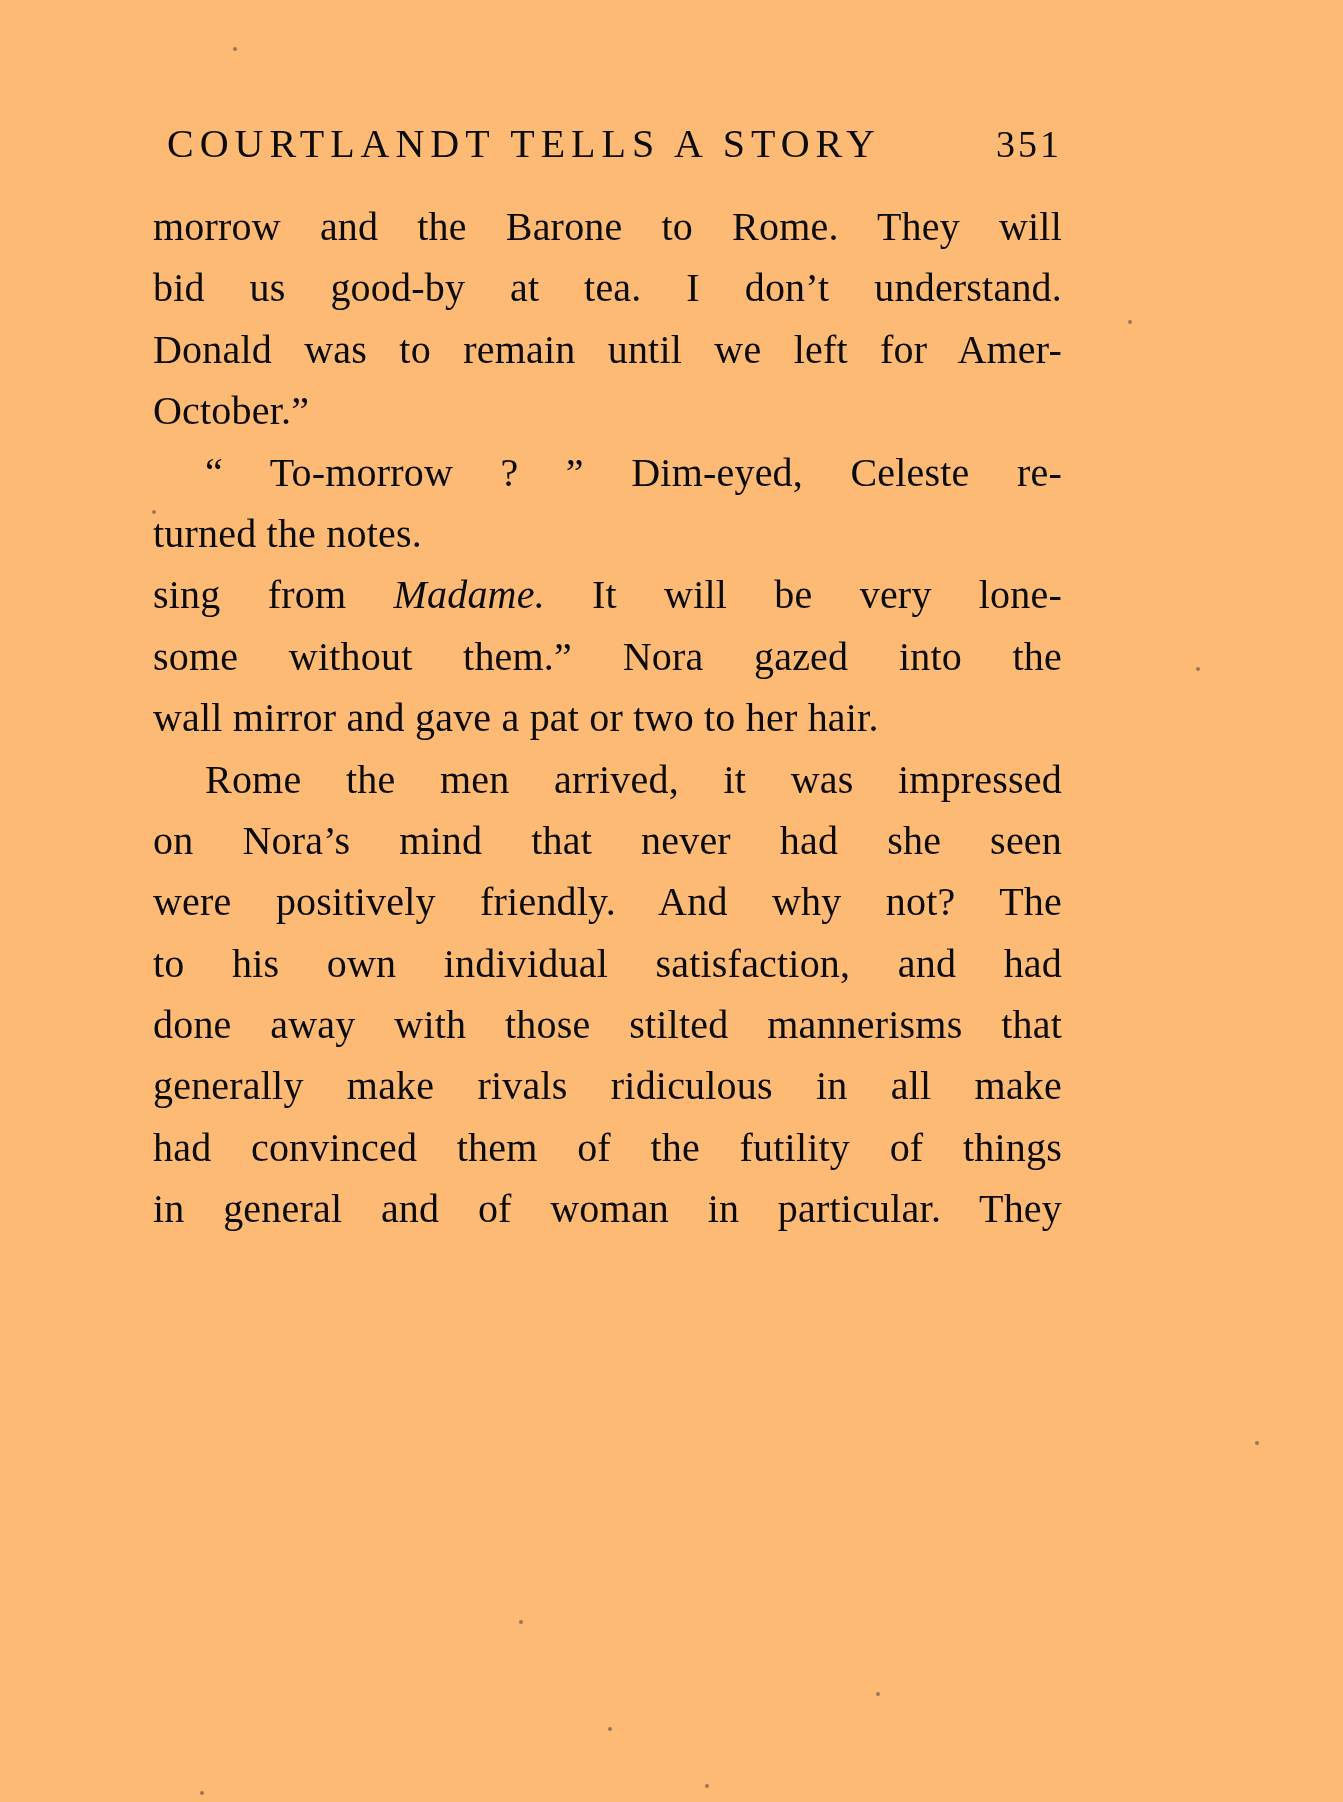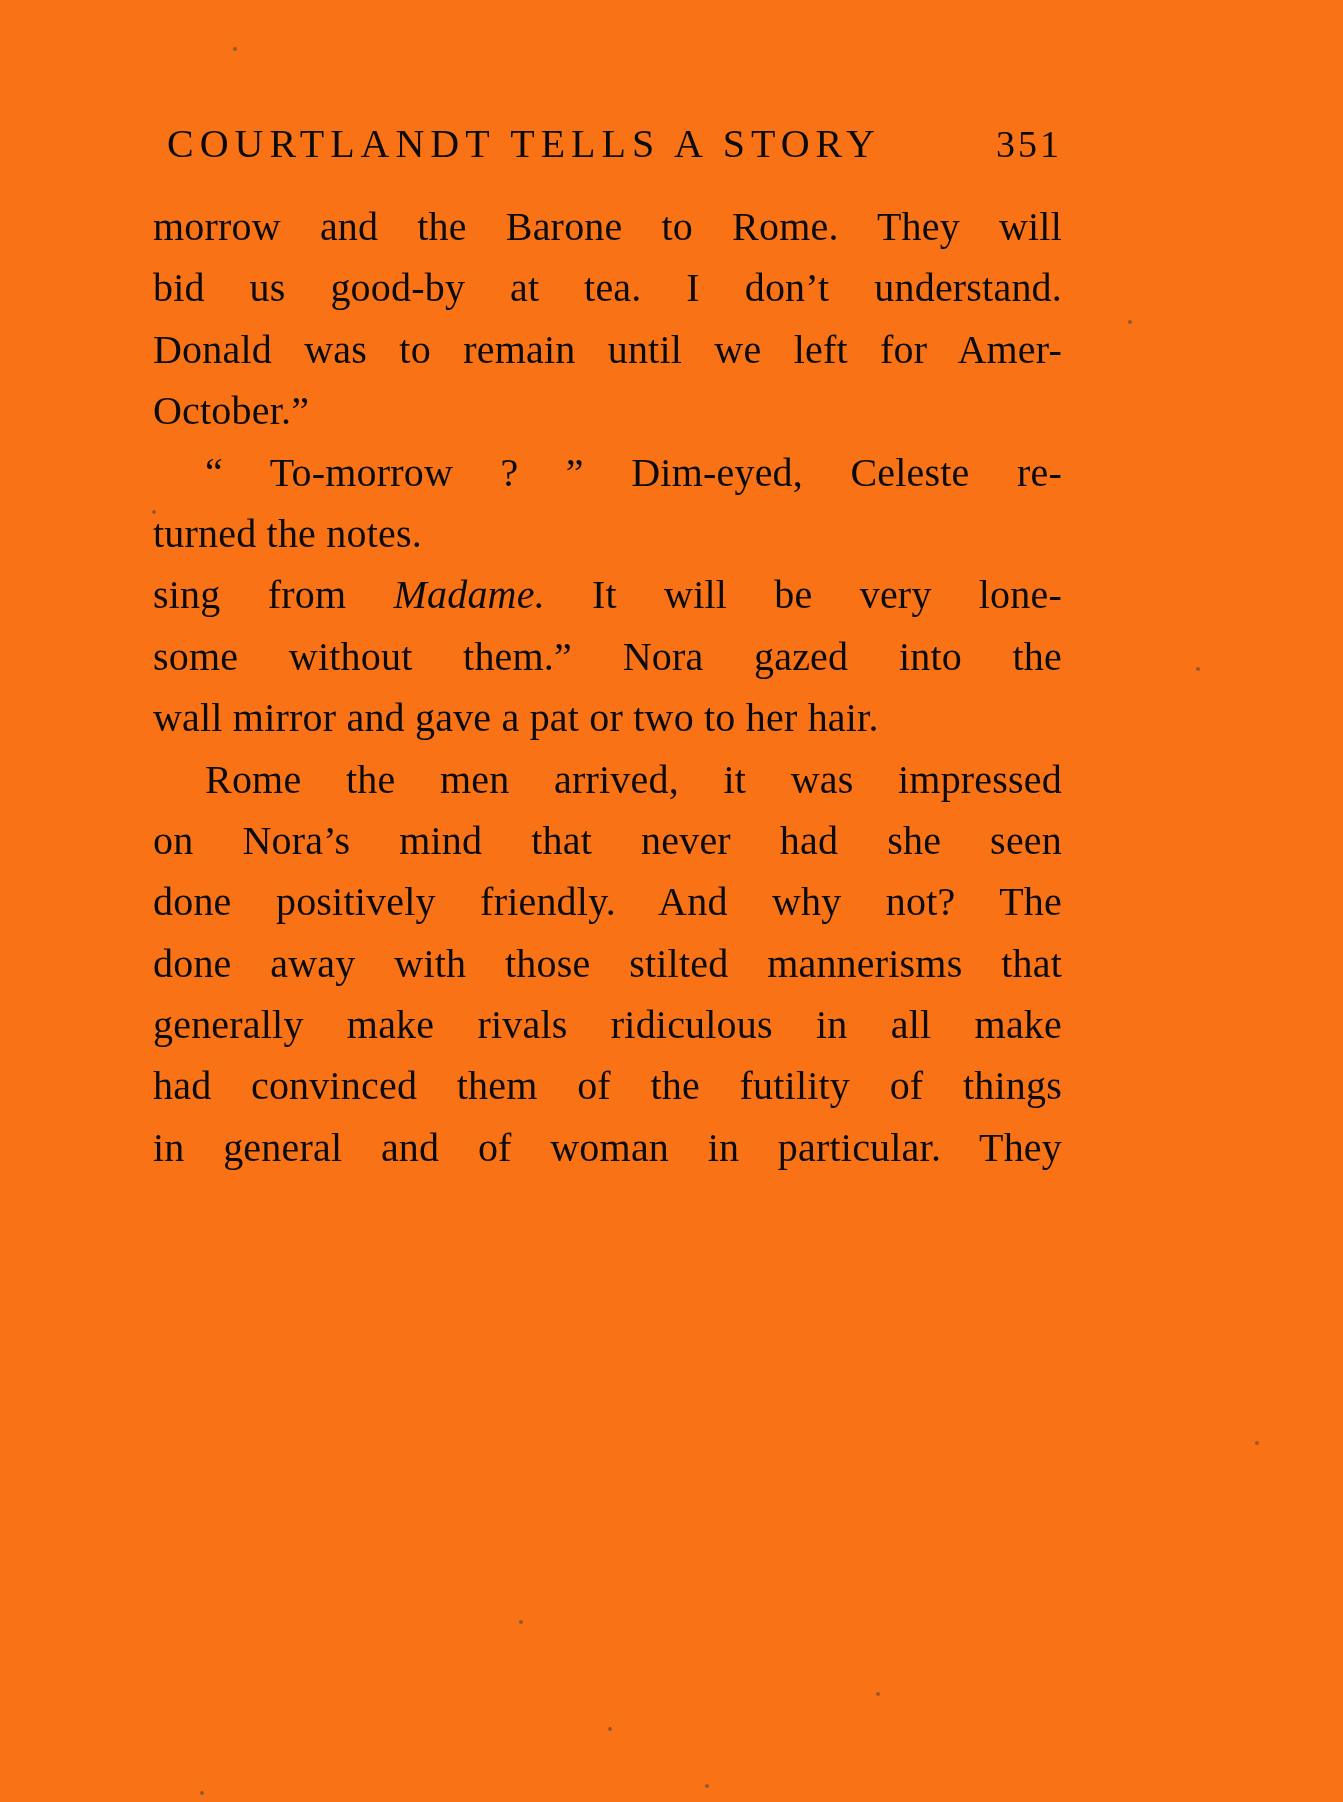--- a/index.html
+++ b/index.html
@@ -1,19 +1,19 @@
 <!DOCTYPE html>
 <html><head>
 <meta charset="utf-8">
 <style>
   html,body{margin:0;padding:0;background:#ffffff;}
   .page{
     position:relative;
     width:1343px;height:1802px;
-    background:#f97316;
+    background:#fdba74;
     font-family:"Liberation Serif","DejaVu Serif",serif;
     color:#0b0b0b;
     overflow:hidden;
   }
   .header{
     position:absolute;
     top:120px;left:153px;width:909px;
     display:flex;align-items:baseline;
   }
   .title{
@@ -63,21 +63,22 @@
       <div class="line just"><span>bid us good-by at tea.  I don’t understand.</span></div>
       <div class="line just"><span>Donald was to remain until we left for Amer-</span></div>
       <div class="line"><span>October.”</span></div>
       <div class="line indent just"><span>“ To-morrow ? ”  Dim-eyed,  Celeste  re-</span></div>
       <div class="line"><span>turned the notes.</span></div>
       <div class="line just"><span>sing from </span><span class="it">Madame.</span><span>  It will be very lone-</span></div>
       <div class="line just"><span>some without them.”  Nora gazed into the</span></div>
       <div class="line"><span>wall mirror and gave a pat or two to her hair.</span></div>
       <div class="line indent just"><span>Rome the men arrived, it was impressed</span></div>
       <div class="line just"><span>on Nora’s mind that never had she seen</span></div>
-      <div class="line just"><span>done positively friendly.  And why not?  The</span></div>
+      <div class="line just"><span>were positively friendly.  And why not?  The</span></div>
+      <div class="line just"><span>to his own individual satisfaction, and had</span></div>
       <div class="line just"><span>done away with those stilted mannerisms that</span></div>
       <div class="line just"><span>generally make rivals ridiculous in all make</span></div>
       <div class="line just"><span>had convinced them of the futility of things</span></div>
       <div class="line just"><span>in general and of woman in particular.  They</span></div>
     </div>
 <div class="speck" style="left: 233px; top: 47px;"></div>
     <div class="speck" style="left: 1128px; top: 320px;"></div>
     <div class="speck" style="left: 152px; top: 510px;"></div>
     <div class="speck" style="left: 1196px; top: 667px;"></div>
     <div class="speck" style="left: 1255px; top: 1441px;"></div>

